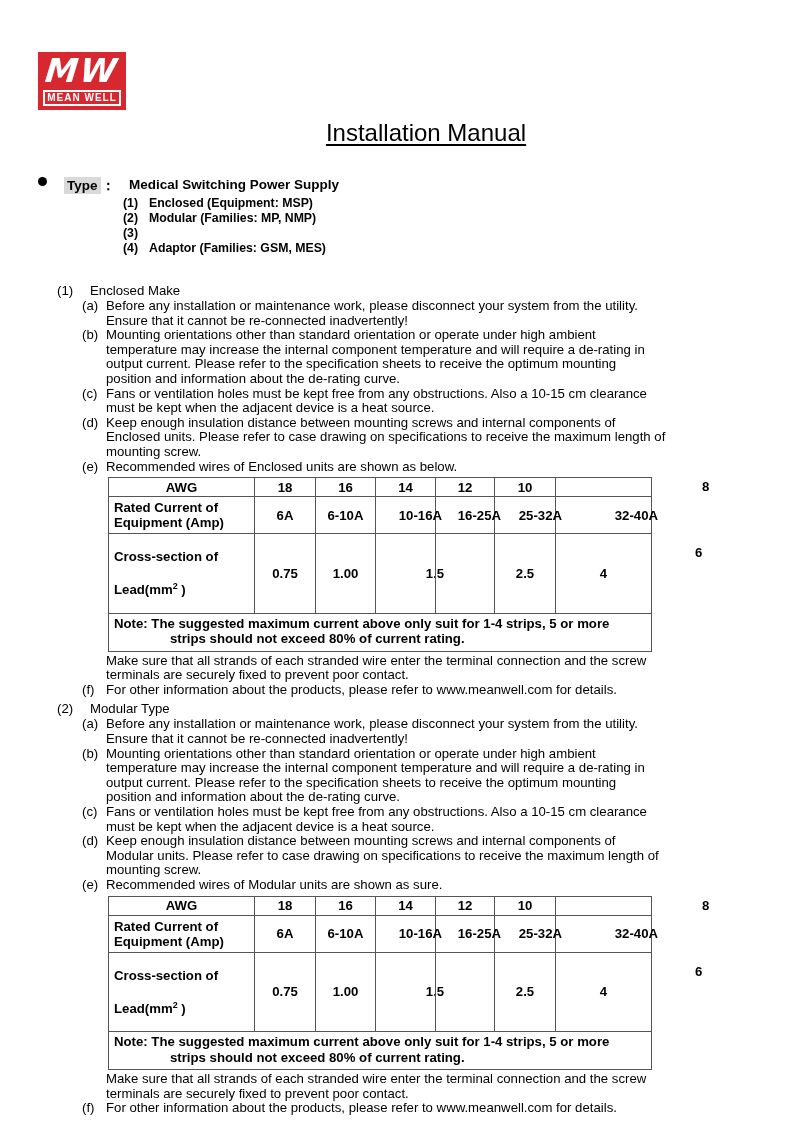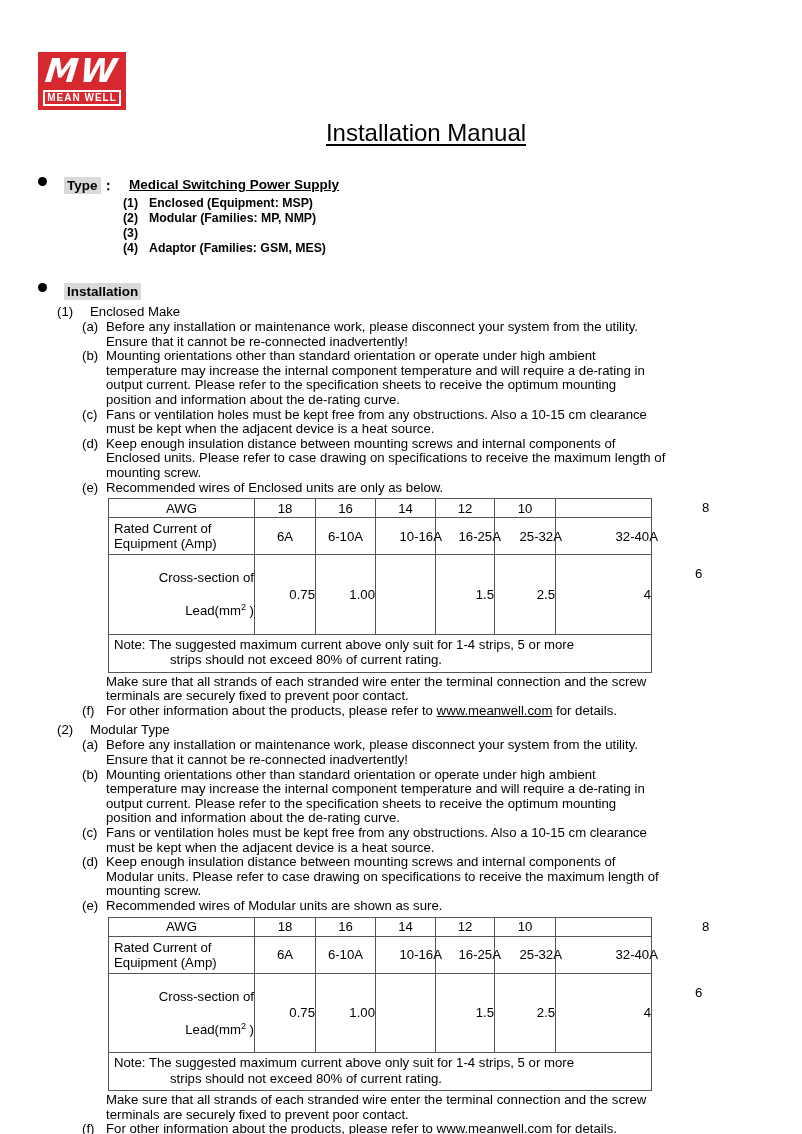--- a/index.html
+++ b/index.html
@@ -18,60 +18,60 @@
   
   .title { padding-top:86px; text-align:center; }
   .title span { display:inline-block; margin-left:50px; font-size:24px; font-weight:normal;
               text-decoration:underline; text-decoration-thickness:2px; text-underline-offset:3px;margin-top:33px; }
 
   
   .bullet-row { margin-left:38px; display:flex; align-items:flex-start; }
   .bullet { width:9px; height:9px; background:#000; border-radius:50%; flex:none; margin-right:17px; }
   .hl { background:#d9d9d9; font-weight:bold; font-size:13.5px; padding:1px 3px; }
   .colon { font-size:13.5px; font-weight:bold; margin-left:1px; }
-  .bold-head { font-weight:bold; font-size:13.5px; margin-left:14px;text-decoration:underline; }
+  .bold-head { font-weight:bold; font-size:13.5px; margin-left:14px; }
 
   
   .titems { margin-left:123px; margin-top:1px; }
   .titem { display:flex; font-weight:bold; font-size:12.3px; line-height:15px; }
   .titem .tnum { width:26px; flex:none; }
 
   .type-sec { margin-top:30px; }
   .install-sec { margin-top:27px; }
 
   
   .sub { margin-left:57px; margin-top:4px; font-size:13.2px; }
   .subtitle { display:flex; line-height:16px; }
   .subtitle .snum { width:33px; flex:none; }
   .sitem { margin-left:25px; display:flex; line-height:14.6px; }
   .sitem .slbl { width:24px; flex:none; }
   .sitem .stxt { white-space:pre-line; flex:1; }
 
   
-  .tblwrap { position:relative; margin-left:51px; margin-top:3px; margin-bottom:2px; width:560px; }
+  .tblwrap { position:relative; margin-left:51px; margin-top:3px; margin-bottom:2px; width:560px;font-weight:bold; }
   table.wiretbl { border-collapse:collapse; font-size:13.2px; }
   table.wiretbl td { border:1.4px solid #555; vertical-align:middle; }
   td.c { text-align:center; }
   td.labc { text-align:center; }
   tr.r1 td { height:19px; }
   tr.r2 td { height:37px; }
-  tr.r3 td { height:37px;text-align:right; }
+  tr.r3 td { height:37px; }
   td.lab2 { padding-left:5px; line-height:15px; white-space:pre-line; }
   td.ov { text-align:right; }
   td.ov .sh { position:relative; right:-7px; }
   td.mid { position:relative; }
   td.mid .vline { position:absolute; left:50%; top:0; bottom:0; width:1.4px; background:#555; }
   td.note-cell { padding:2px 5px 4px 5px; line-height:15.6px; }
   .note2 { padding-left:56px; }
   .out { position:absolute; font-size:13.2px; }
   .out8 { left:594px; top:2px; }
   .out6 { left:587px; top:68px; }
   sup.sq { font-size:9px; }
 
-  .lnk { text-decoration:underline; }
+  .lnk { }
 
   
   .footer { margin-top:24px; text-align:right; padding-right:44px; }
   .iso { font-size:13px; color:#4a4a4a; letter-spacing:0.8px; margin-right:20px; }
 </style>
 </head>
 <body>
 
 <div class="page">
 
@@ -104,24 +104,20 @@
         <span class="tnum">(3)</span>
       </div>
       <div class="titem">
         <span class="tnum">(4)</span>
         <span>Adaptor (Families: GSM, MES)</span>
       </div>
     </div>
   </div>
 
   <div class="install-sec">
-    <div class="bullet-row">
-      <span class="bullet"></span>
-      <span class="hl">Installation</span>
-    </div>
 
     <div class="sub">
       <div class="subtitle">
         <span class="snum">(1)</span>
         <span>Enclosed Make</span>
       </div>
 
       <div class="sitem">
         <span class="slbl">(a)</span>
         <div class="stxt">Before any installation or maintenance work, please disconnect your system from the utility.
@@ -140,21 +136,21 @@
 must be kept when the adjacent device is a heat source.</div>
       </div>
       <div class="sitem">
         <span class="slbl">(d)</span>
         <div class="stxt">Keep enough insulation distance between mounting screws and internal components of
 Enclosed units. Please refer to case drawing on specifications to receive the maximum length of
 mounting screw.</div>
       </div>
       <div class="sitem">
         <span class="slbl">(e)</span>
-        <div class="stxt">Recommended wires of Enclosed units are only as below.</div>
+        <div class="stxt">Recommended wires of Enclosed units are shown as below.</div>
       </div>
 
       <div class="tblwrap">
         <table class="wiretbl">
           <colgroup>
             <col style="width:146px">
               <col style="width:61px">
               <col style="width:60px">
             <col style="width:60px">
               <col style="width:59px">

